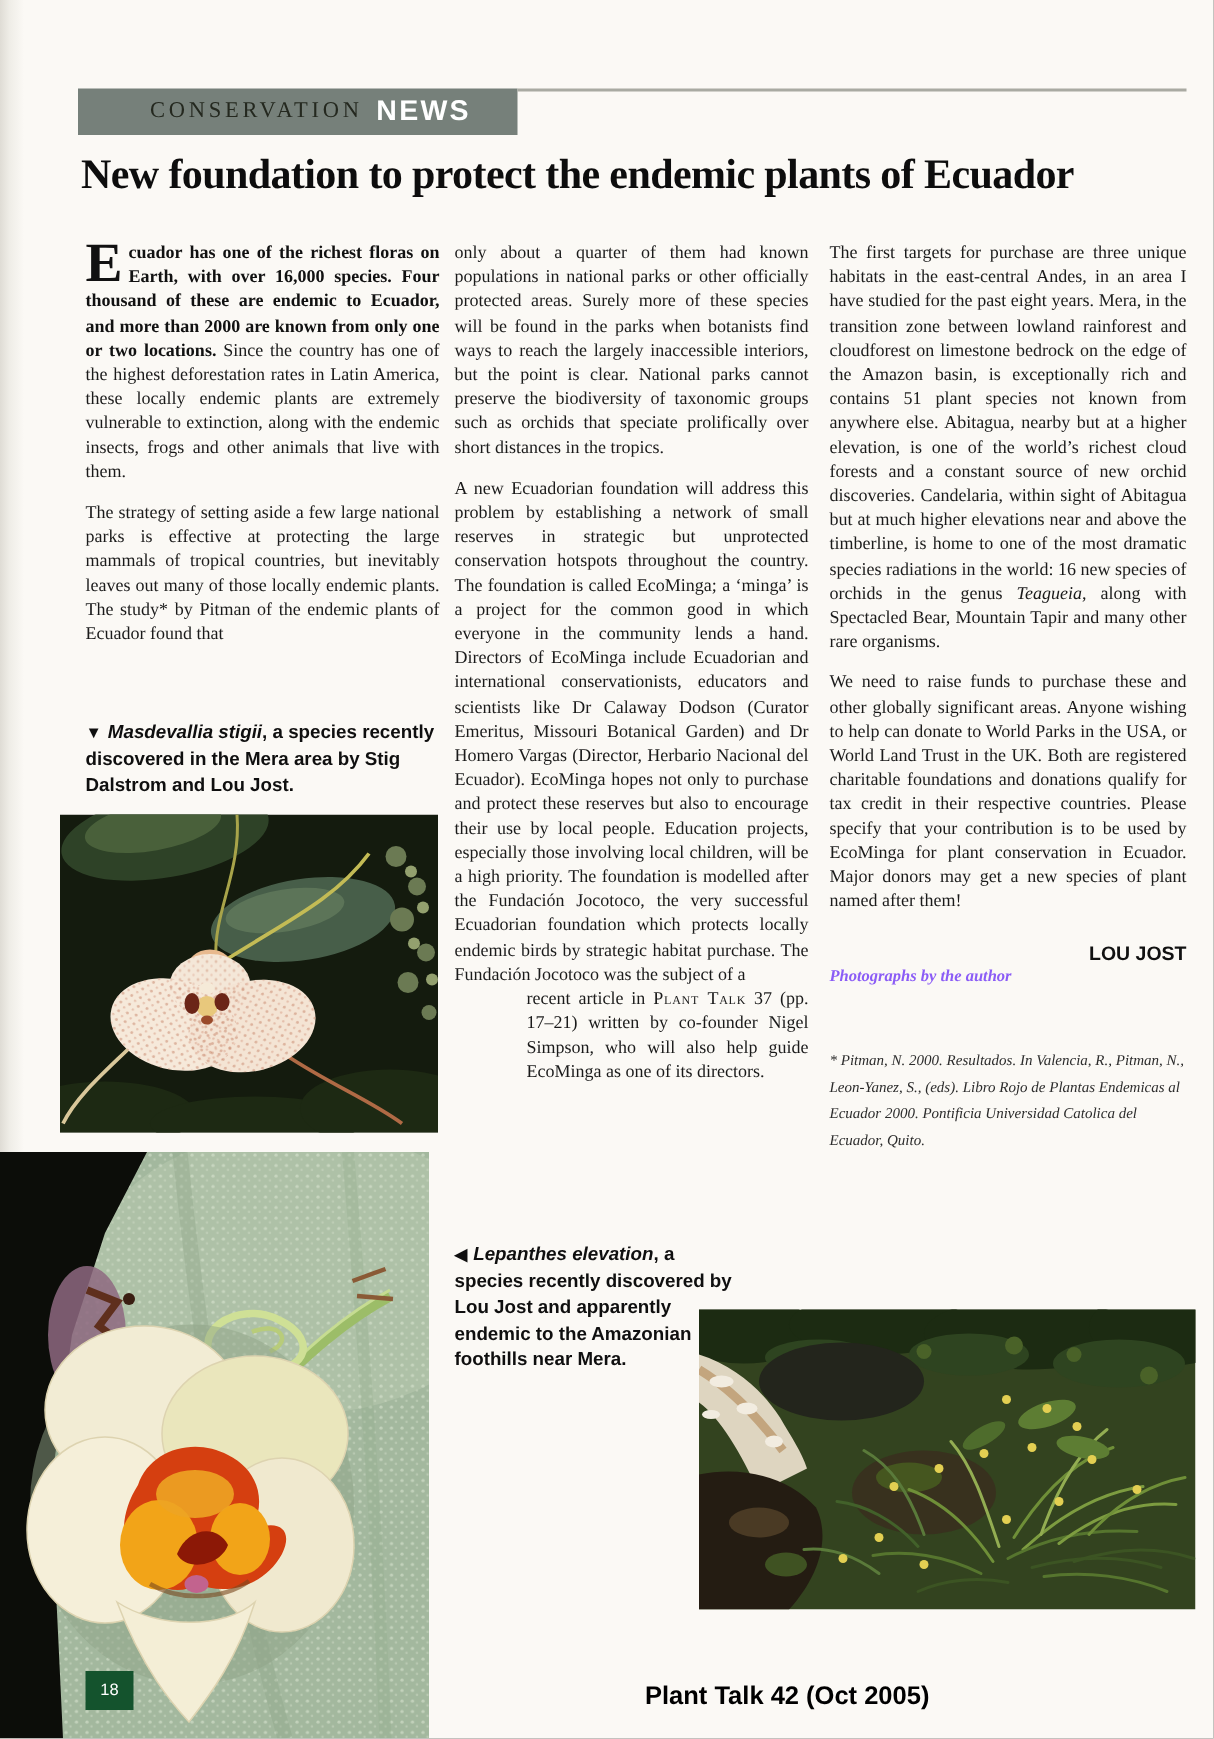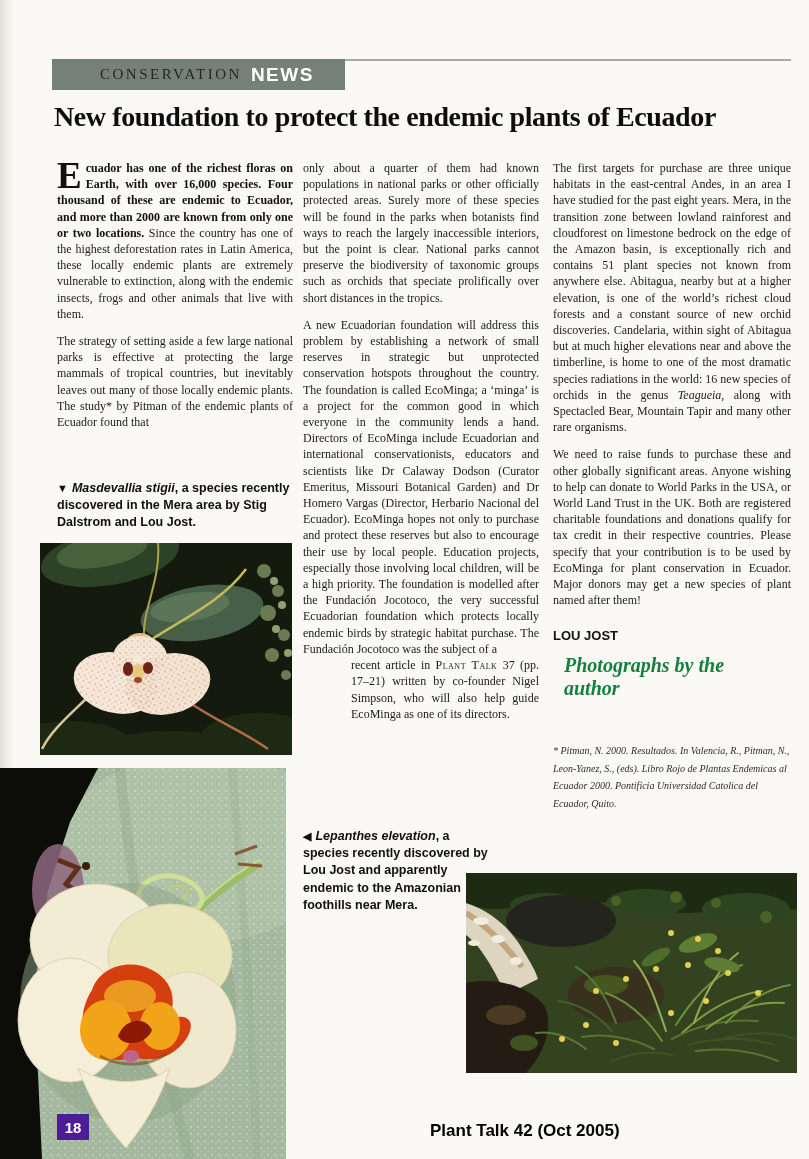--- a/index.html
+++ b/index.html
@@ -23,32 +23,32 @@
   .body b{color:#111;}
   .dropcap{float:left;font-size:37px;line-height:29px;font-weight:bold;padding:1px 4px 0 0;color:#111;}
   .cont{margin:0 0 0 48px;font-size:12px;line-height:16.2px;text-align:justify;color:#1a1a1a;}
   .sc{font-variant:small-caps;letter-spacing:0.5px;}
   .caption{position:absolute;font-family:"Liberation Sans",sans-serif;font-weight:bold;
         font-size:12.5px;line-height:17.2px;color:#0f0f0f;}
   .cap1{left:57px;top:480px;width:236px;}
   .cap2{left:303px;top:828px;width:190px;}
   .cap3{left:303px;top:962px;width:165px;}
   .cap-marker{font-size:11px;margin-right:4px;}
-  .byline{margin:20px 0 2px 0;text-align:left;font-family:"Liberation Sans",sans-serif;
+  .byline{margin:20px 0 2px 0;text-align:right;font-family:"Liberation Sans",sans-serif;
         font-weight:bold;font-size:13px;color:#111;}
-  .credit{margin:11px;font-size:20px;font-weight:bold;font-style:italic;color:#15803d;}
+  .credit{margin:0;font-size:11px;font-weight:bold;font-style:italic;color:#8b5cf6;}
   .footnote{margin:42px 0 0 0;font-size:10px;line-height:17.5px;font-style:italic;
         color:#2c2c2c;text-align:left;}
   .photo{position:absolute;}
   .photo svg{display:block;width:100%;height:100%;}
   .photo1{left:40px;top:543px;width:252px;height:212px;}
   .photo2{left:0;top:768px;width:286px;height:391px;}
   .photo3{left:466px;top:873px;width:331px;height:200px;}
-  .pagenum{position:absolute;left:57px;top:1114px;width:32px;height:26px;background:#4c1d95;
-        color:#fff;font-family:"Liberation Sans",sans-serif;font-weight:bold;font-size:15px;
+  .pagenum{position:absolute;left:57px;top:1114px;width:32px;height:26px;background:#14532d;
+        color:#fff;font-family:"Liberation Sans",sans-serif;font-weight:normal;font-size:11px;
         display:flex;align-items:center;justify-content:center;z-index:6;}
   .footer{position:absolute;left:430px;top:1121px;width:260px;text-align:left;
         font-family:"Liberation Sans",sans-serif;font-weight:bold;font-size:17px;color:#000;}
 </style>
 </head>
 <body>
 
 <div class="page">
   <div class="scan-edge"></div>
 

